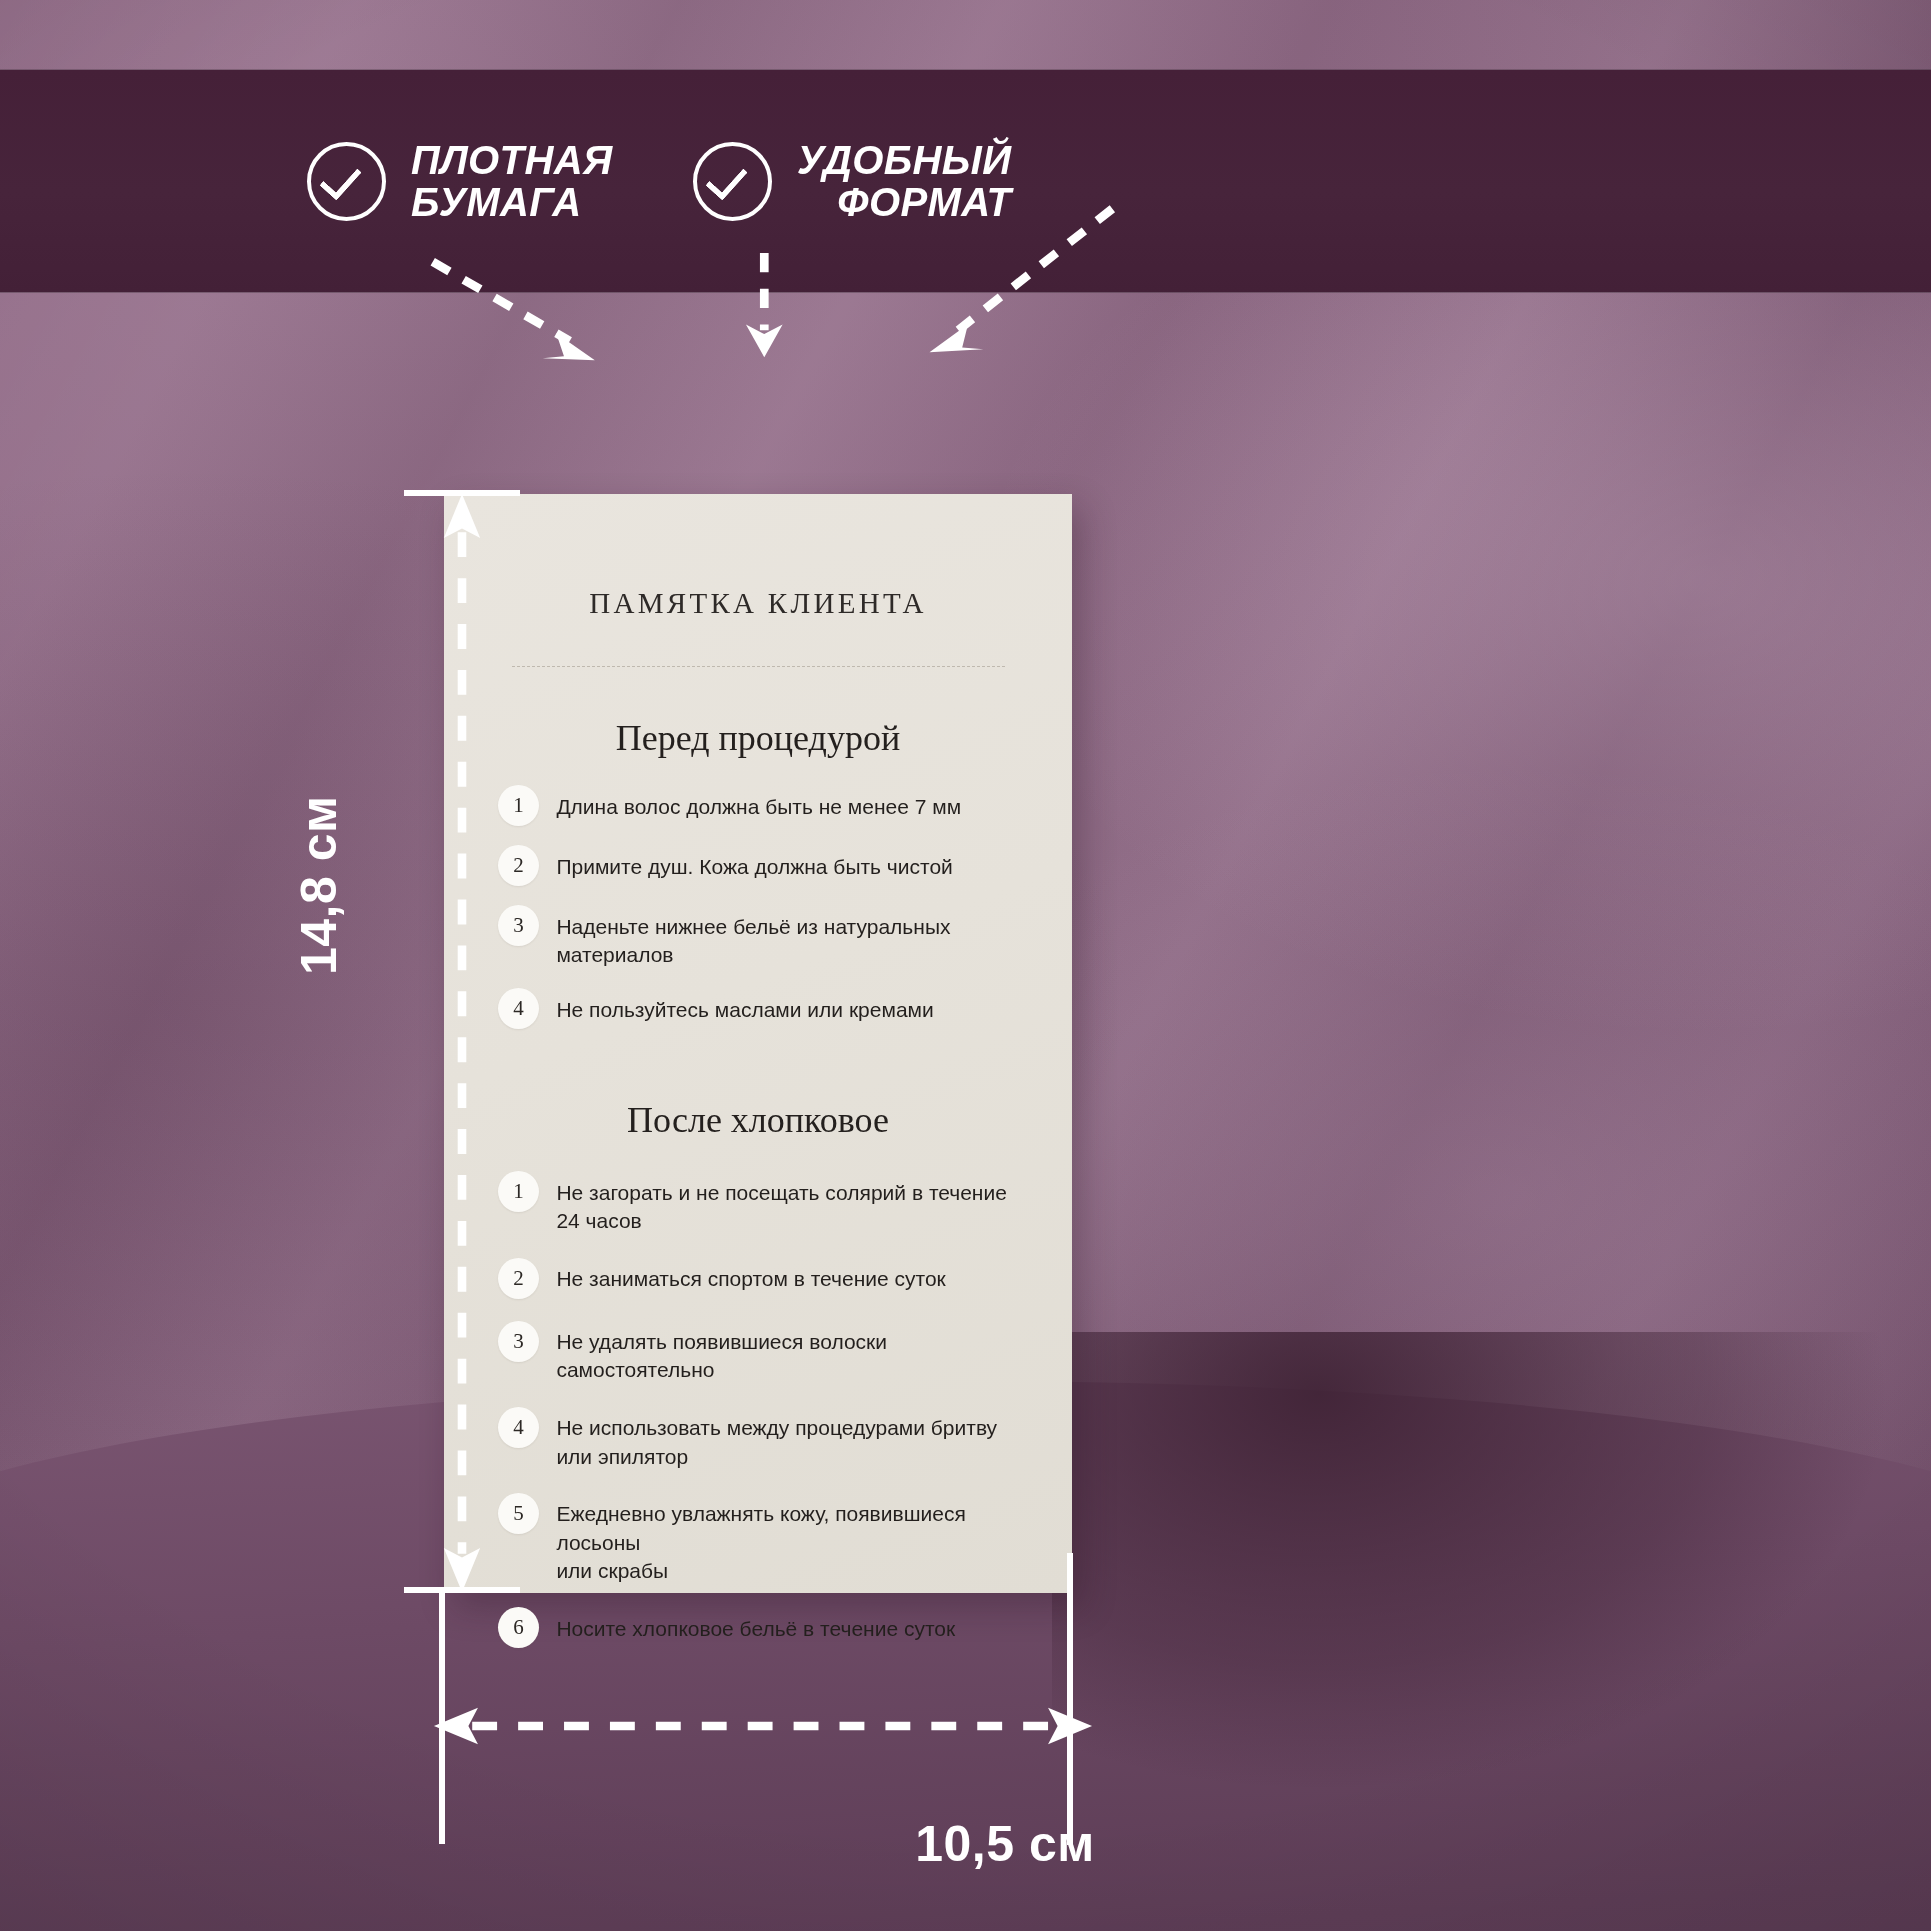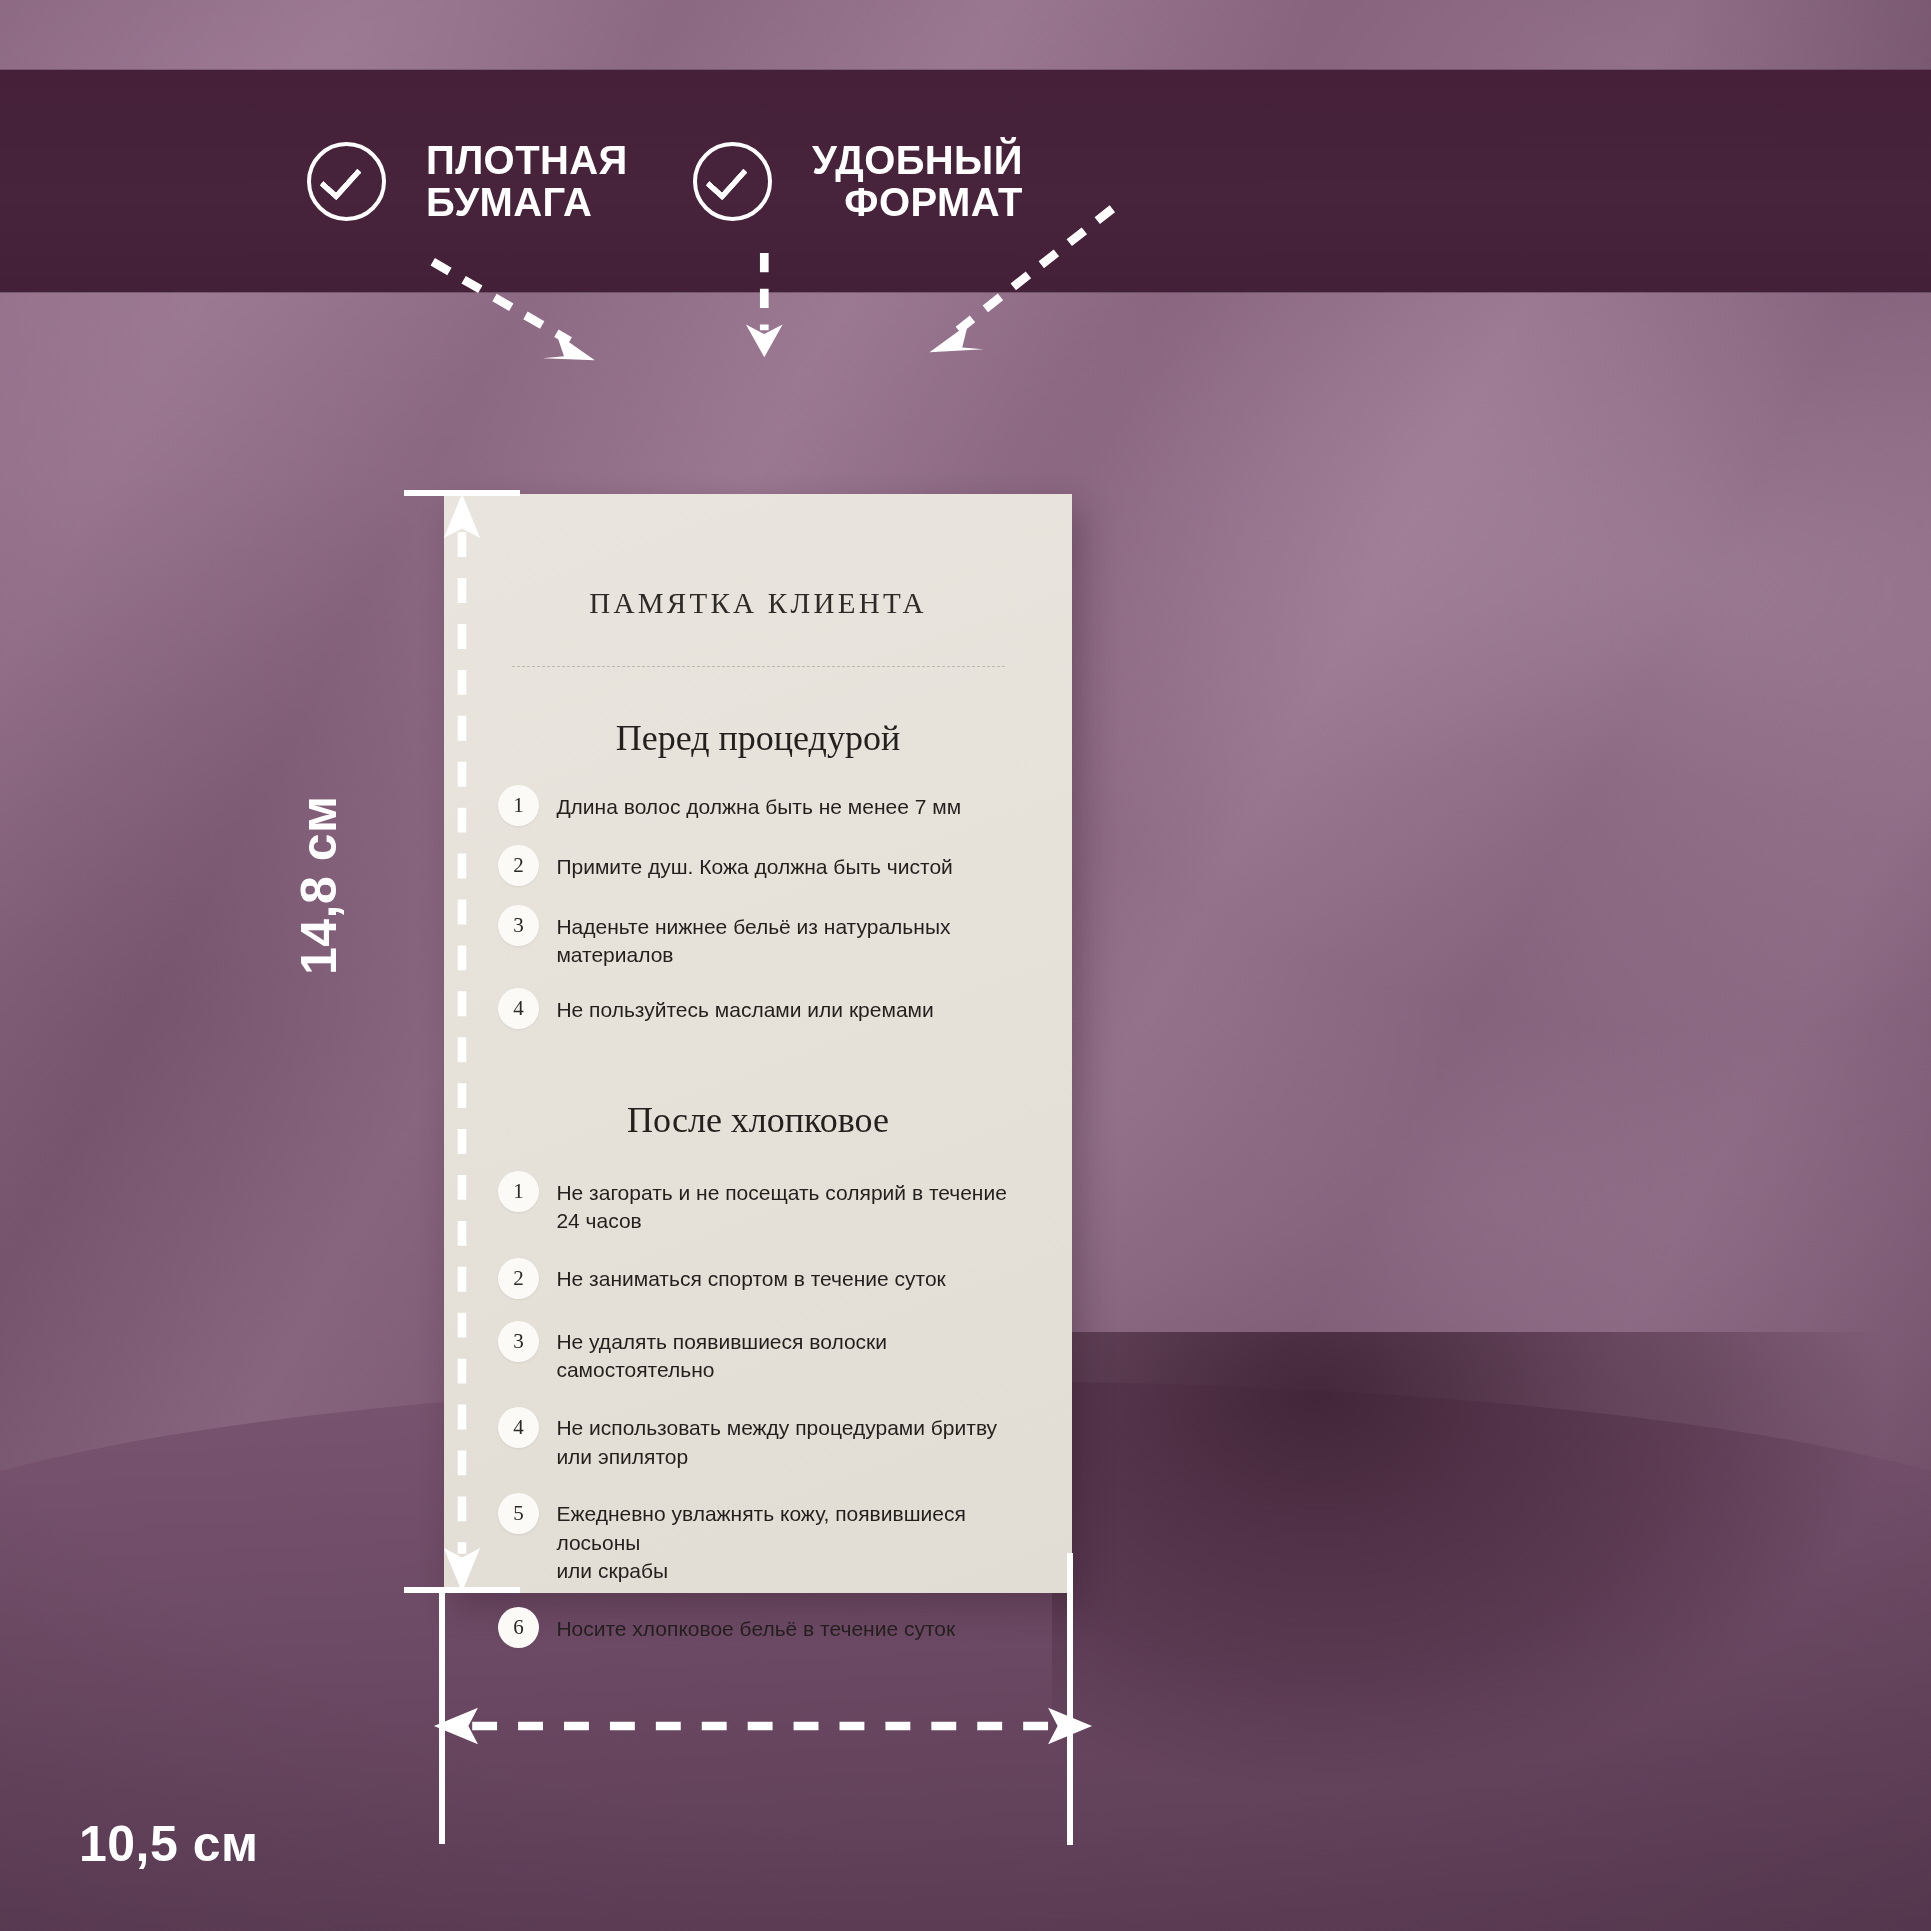--- a/index.html
+++ b/index.html
@@ -89,21 +89,22 @@
     width: 1931px;
     height: 222px;
     display: flex;
     align-items: center;
     padding-left: 307px;
     box-sizing: border-box;
   }
   .badge {
     display: flex;
     align-items: center;
-    gap: 40px;
+    gap: 25px;
+    font-style: italic;
   }
   .badge.b1 { width: 386px; }
   .badge.b2 { width: 338px; }
   .badge.b3 { width: 386px; text-align: right; }
 
   .check-ring {
     flex: 0 0 auto;
     width: 71px;
     height: 71px;
     border: 4.8px solid #ffffff;
@@ -219,21 +220,21 @@
     top: 975px;
     font-size: 50px;
     transform: rotate(-90deg);
     transform-origin: left top;
     white-space: nowrap;
   }
   #dim-h-label {
     left: 0;
     top: 1815px;
     width: 1931px;
-    text-align: left;
+    text-align: center;
     font-size: 50px;
     padding-left: 79px;
     box-sizing: border-box;
   }
 </style>
 </head>
 <body>
 
 <div id="stage">
 

